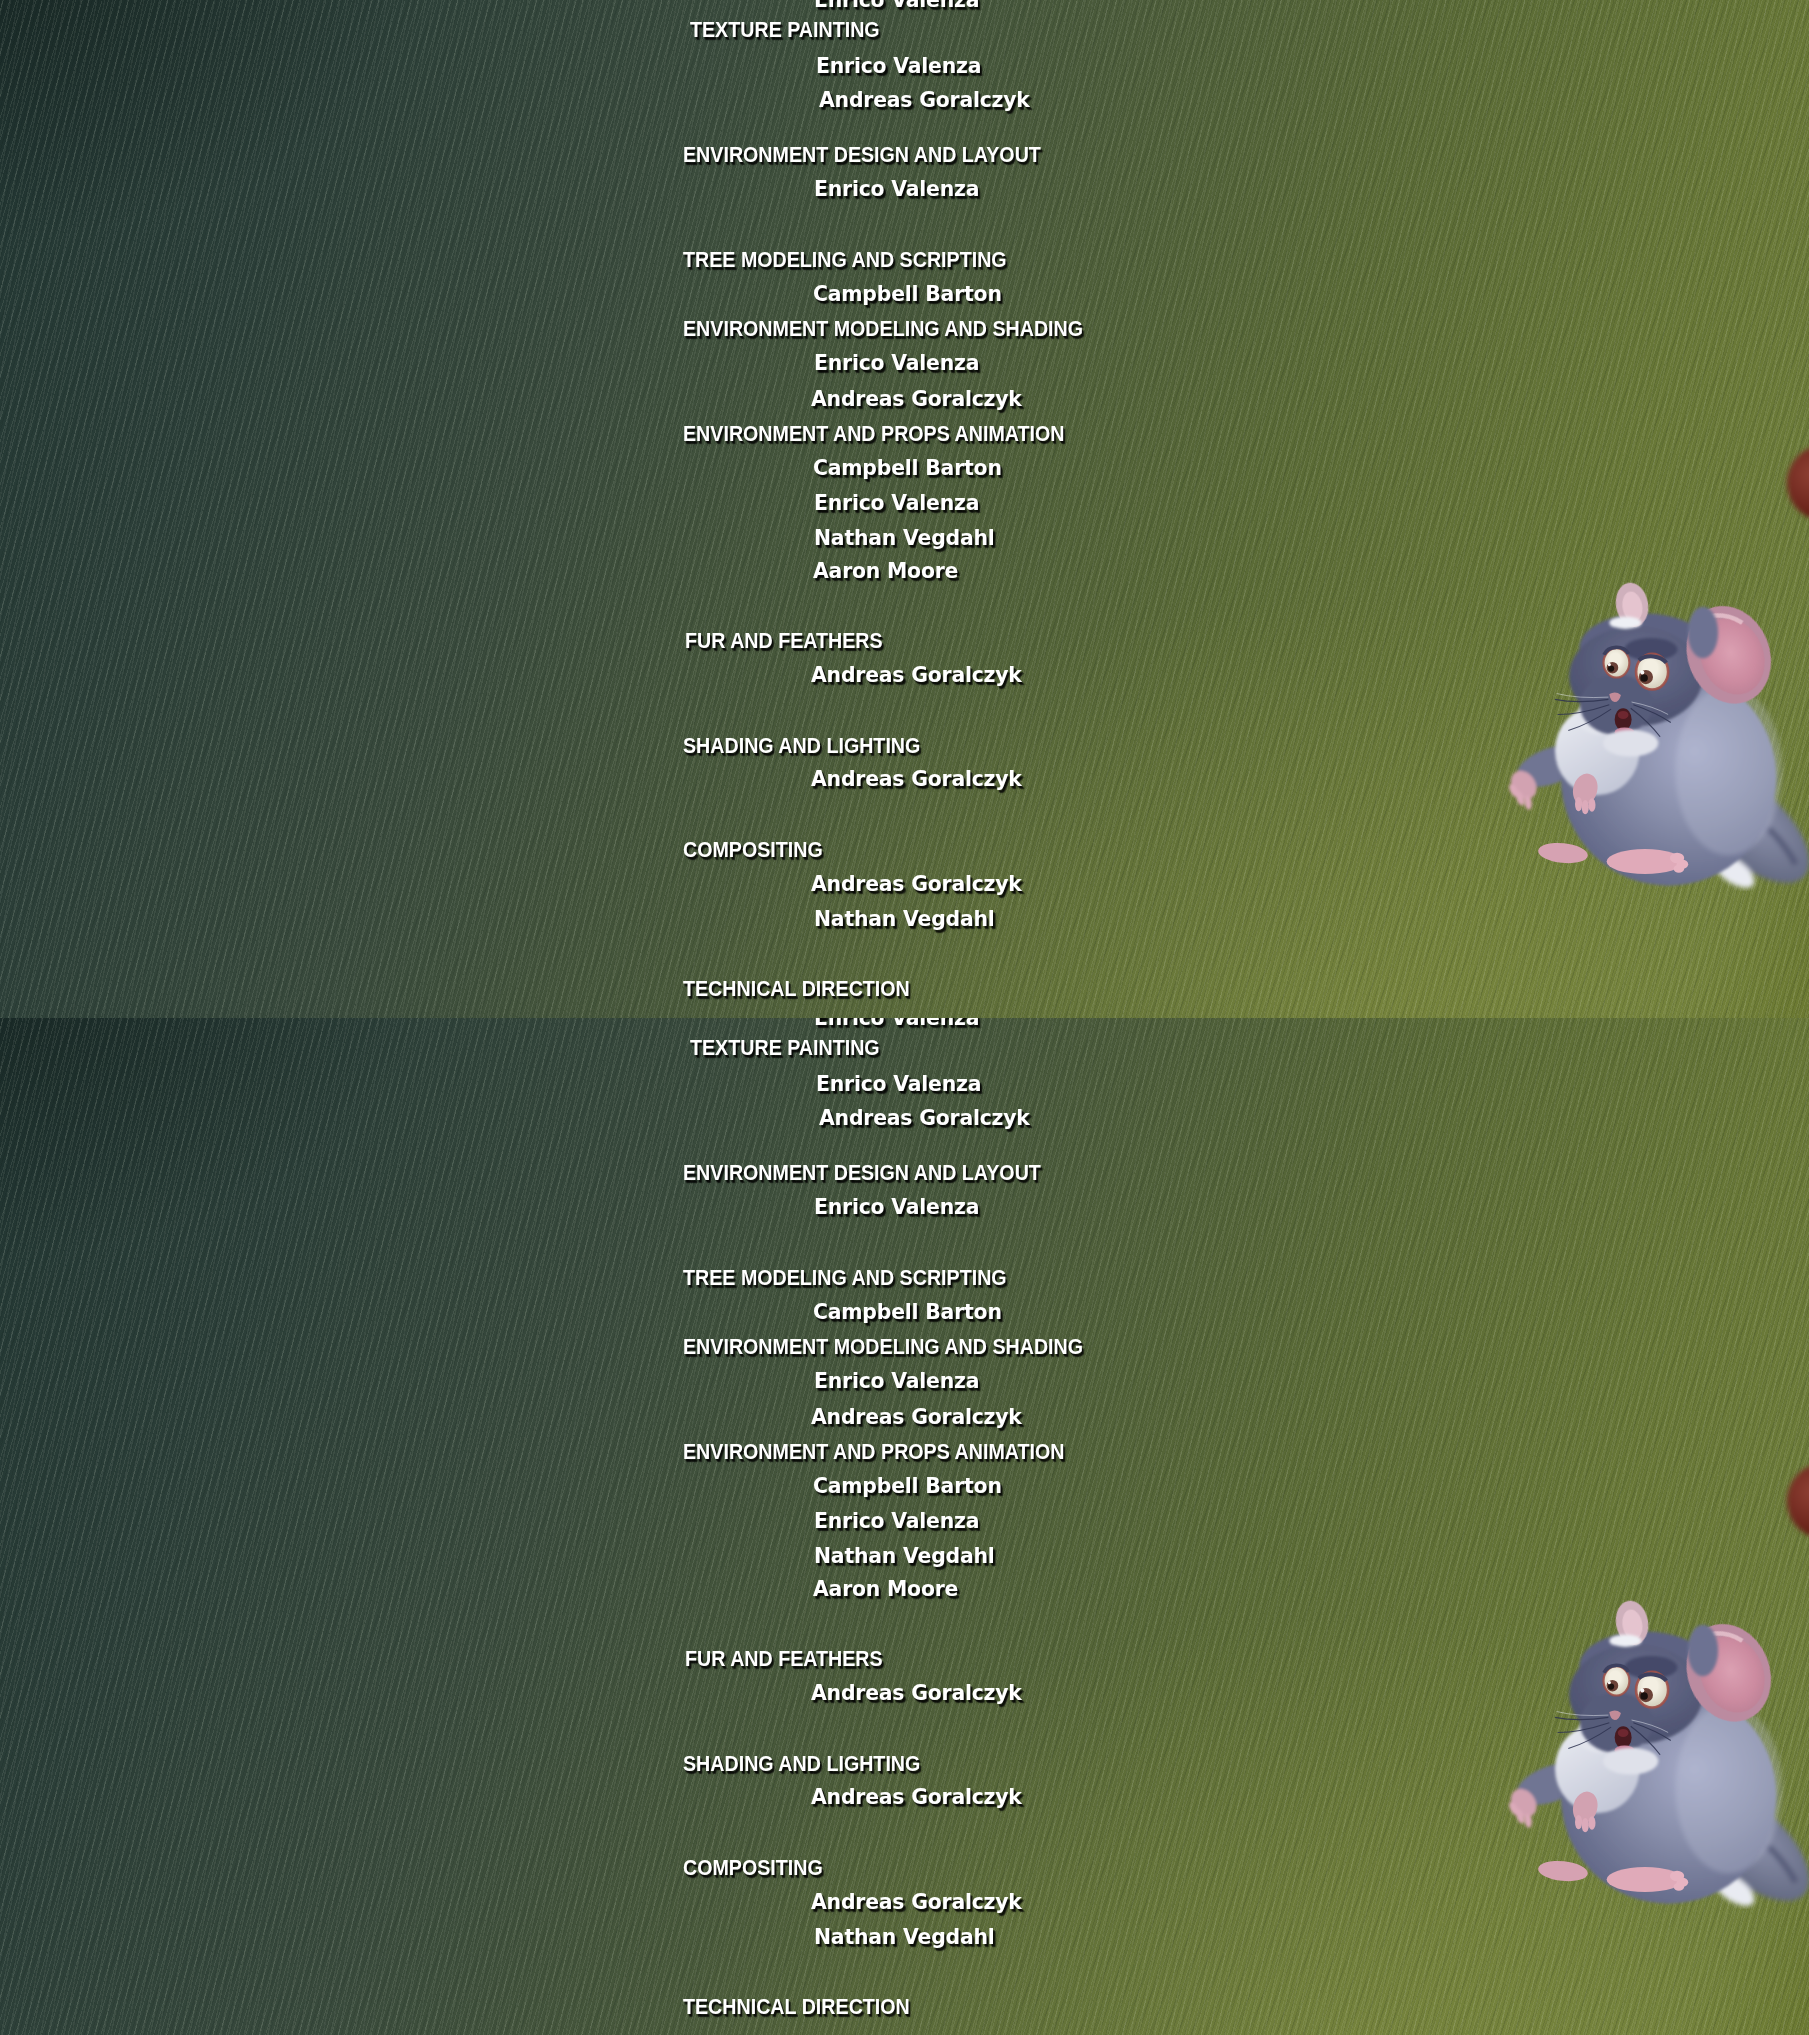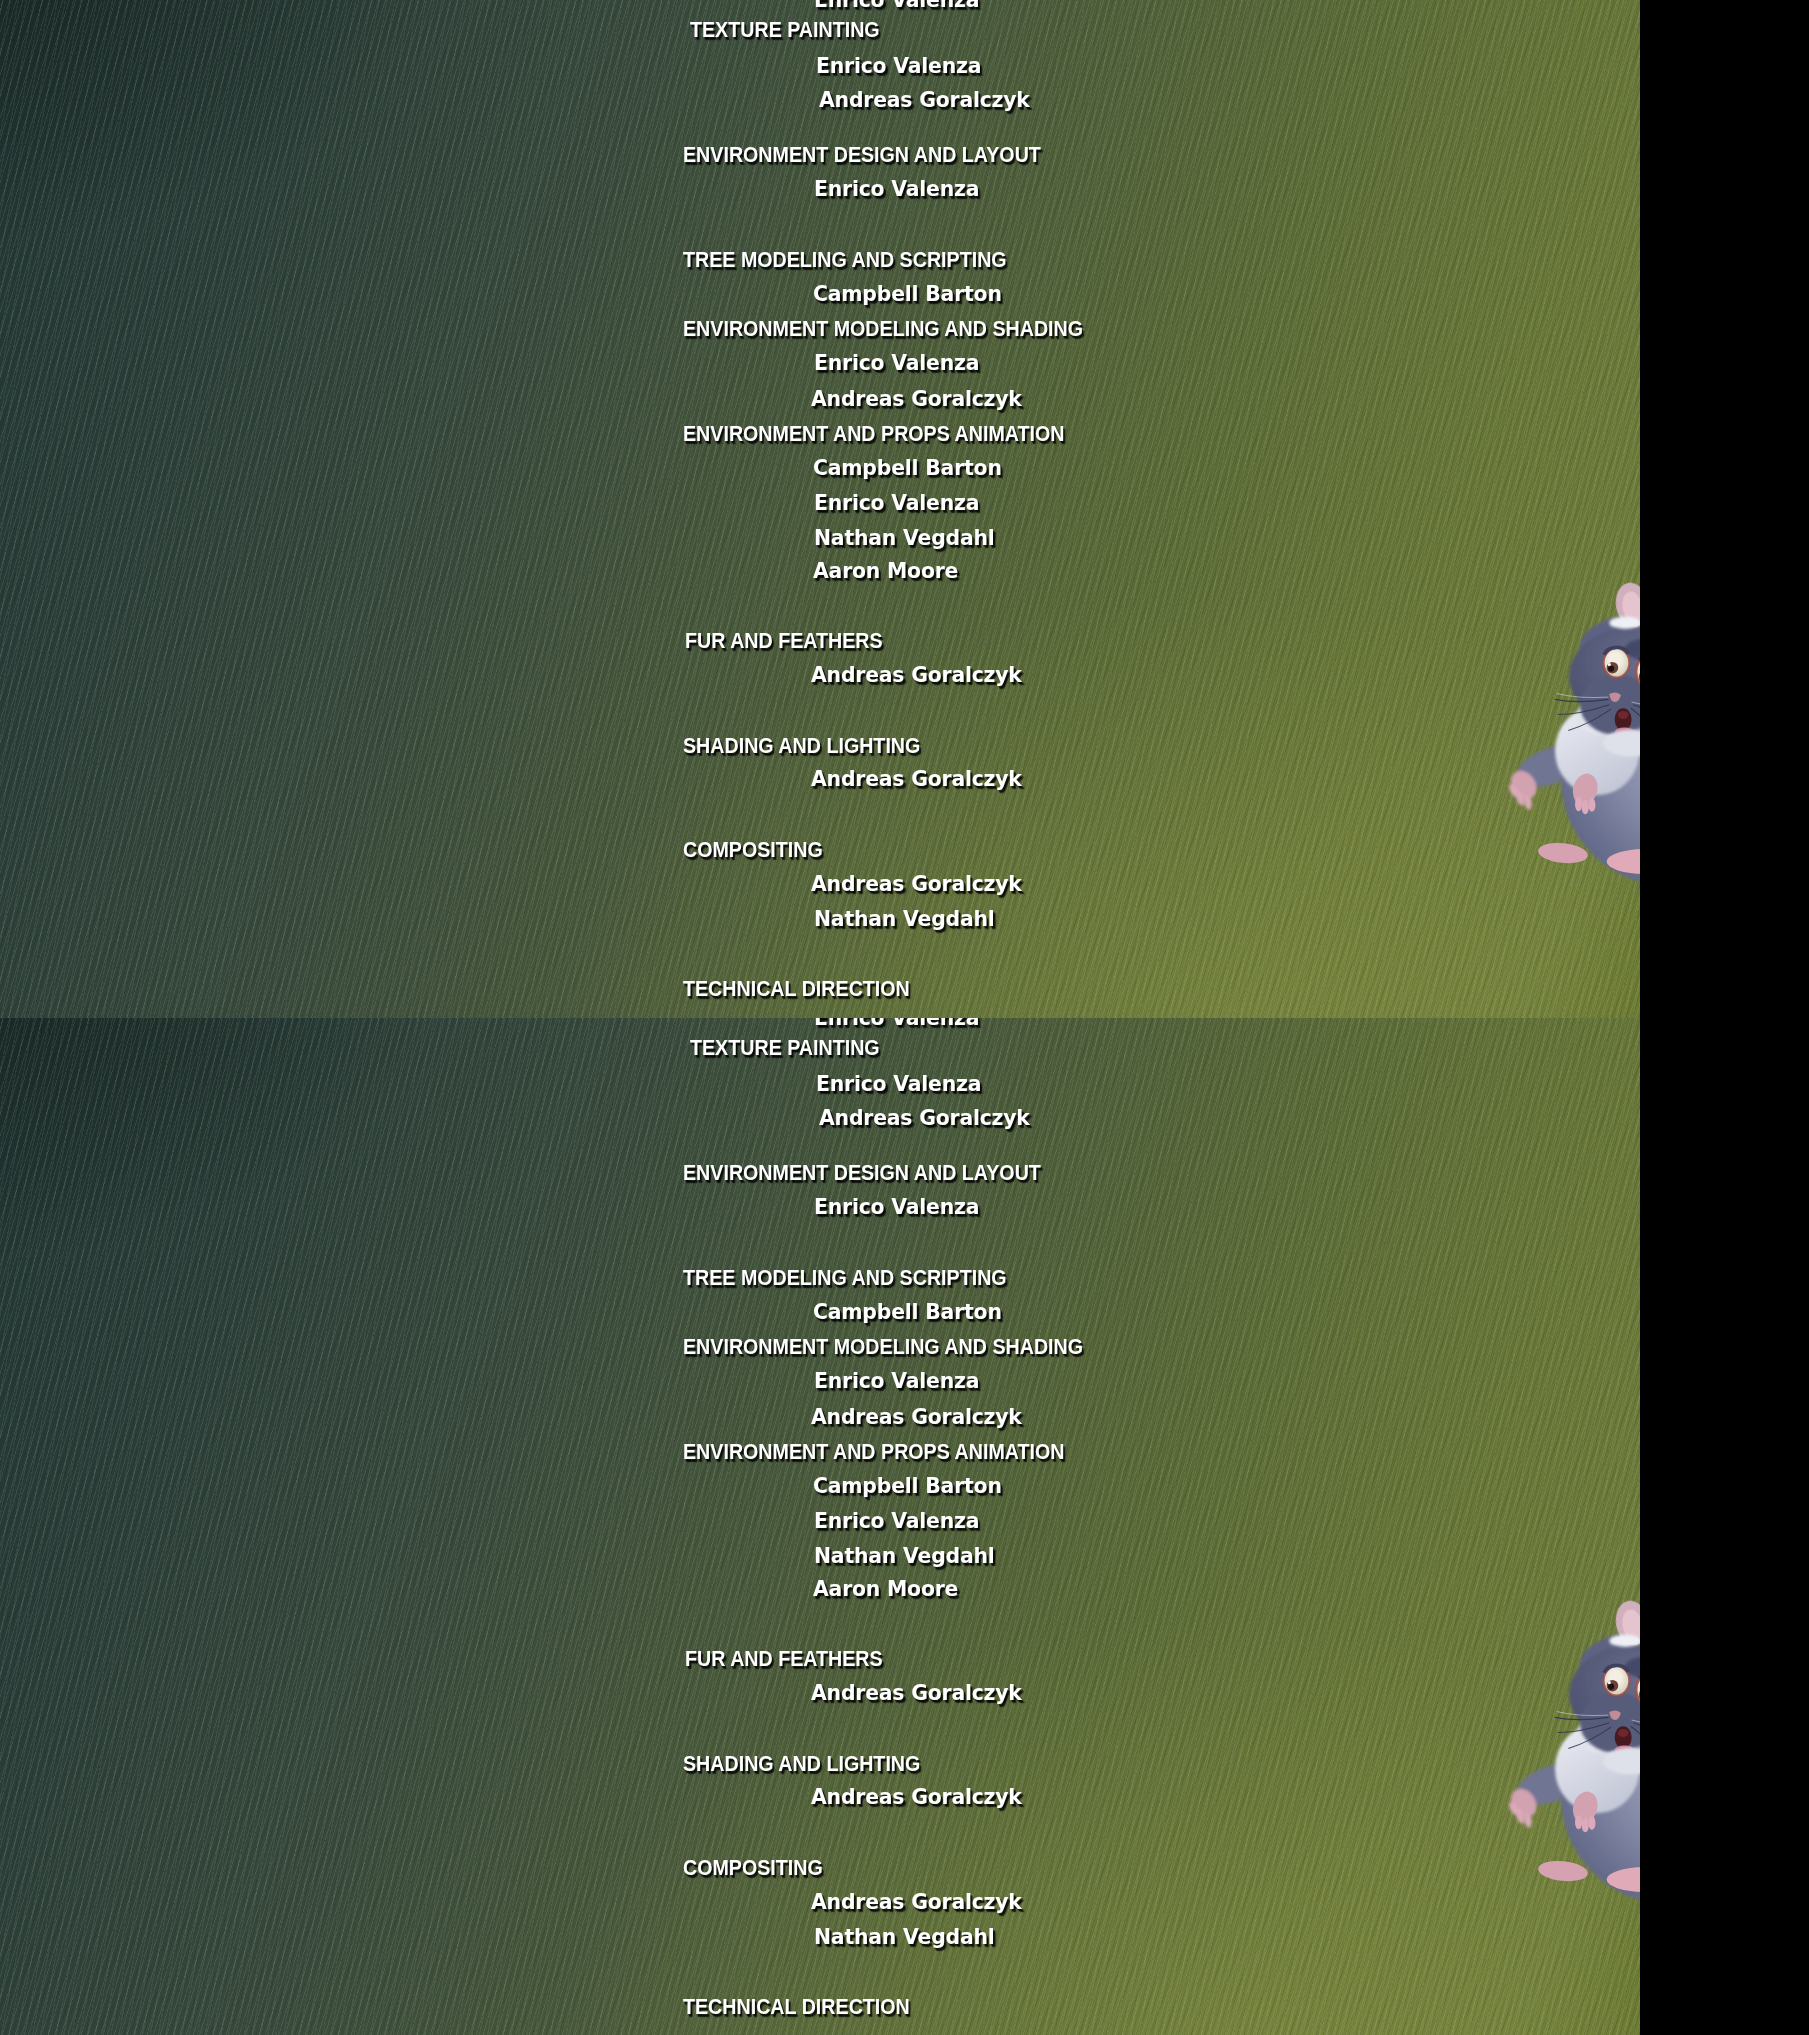--- a/index.html
+++ b/index.html
@@ -3,21 +3,21 @@
 <meta charset="utf-8">
 <style>
   html, body {
     margin: 0; padding: 0;
     width: 1809px; height: 2035px;
     overflow: hidden;
     background: #000;
   }
   .frame {
     position: relative;
-    width: 1640px; height: 1018px;
+    width: 1809px; height: 1018px;
     overflow: hidden;
     background:
       radial-gradient(724px 452px at -2% -5%, rgba(10,20,18,0.45), rgba(10,20,18,0) 65%),
       radial-gradient(1085px 678px at 75% 100%, rgba(150,160,72,0.30), rgba(150,160,72,0) 62%),
       linear-gradient(112deg, #223633 0%, #2b3e38 16%, #394a3c 33%, #4a5a3a 50%, #5a6a36 66%, #687737 82%, #6e7d3a 94%, #66742f 100%);
   }
   
   .frame::before {
     content: "";
     position: absolute; inset: -18px;

